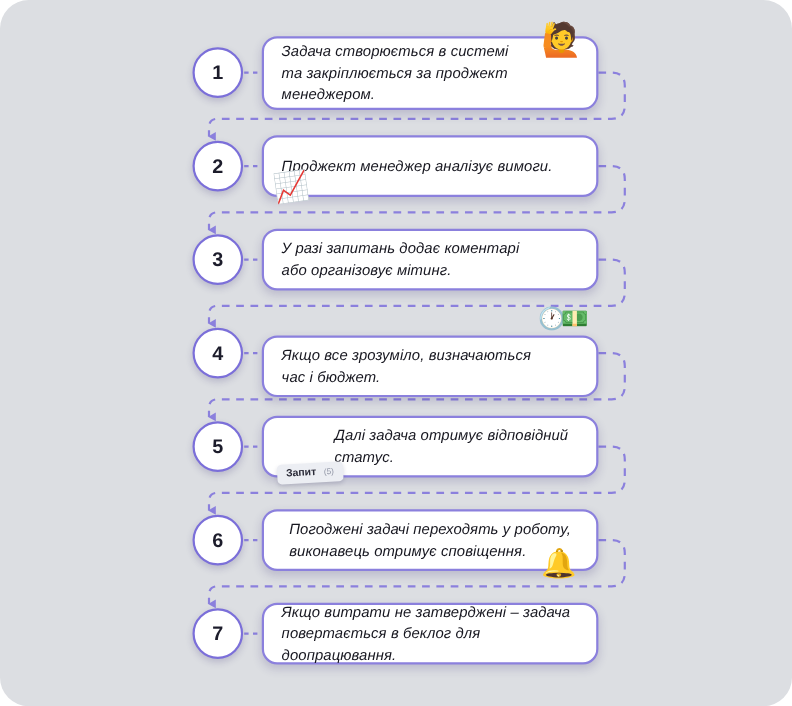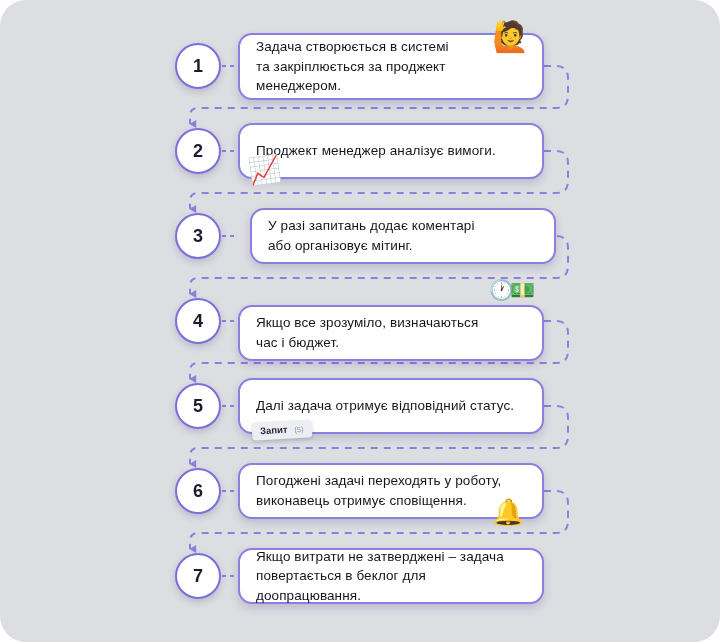--- a/index.html
+++ b/index.html
@@ -87,20 +87,21 @@
     left: 238px;
     width: 306px;
     background: #ffffff;
     border: 2px solid #8b80dd;
     border-radius: 14px;
     box-sizing: border-box;
     box-shadow: 0 4px 9px rgba(60, 50, 120, 0.20);
     display: flex;
     align-items: center;
     z-index: 3;
+    font-style: italic;
   }
   .step-text {
     padding: 0 16px;
     font-size: 13.5px;
     line-height: 1.45;
     color: #16161f;
     white-space: pre-line;
     letter-spacing: 0.1px;
   }
 
@@ -196,55 +197,55 @@
       <div class="step-card" style="top:123px; height:56px;">
         <div class="step-text">Проджект менеджер аналізує вимоги.</div>
       </div>
       <div class="sticker" style="left:249px; top:157px; font-size:26px; transform:rotate(-8deg);">📈</div>
     </div>
 
     <div class="step-row" style="top:0;">
       <div class="step-badge" style="top:213px;">
         <span class="step-badge-num">3</span>
       </div>
-      <div class="step-card" style="top:208px; height:56px;margin-left:12px;">
+      <div class="step-card" style="top:208px; height:56px;">
         <div class="step-text">У разі запитань додає коментарі
 або організовує мітинг.</div>
       </div>
     </div>
 
     <div class="step-row" style="top:0;">
       <div class="step-badge" style="top:298px;">
         <span class="step-badge-num">4</span>
       </div>
       <div class="step-card" style="top:305px; height:56px;">
         <div class="step-text">Якщо все зрозуміло, визначаються
 час і бюджет.</div>
       </div>
       <div class="sticker" style="left:489px; top:280px; font-size:20px; letter-spacing:-4px;">🕐💵</div>
     </div>
 
     <div class="step-row" style="top:0;">
       <div class="step-badge" style="top:383px;">
         <span class="step-badge-num">5</span>
       </div>
-      <div class="step-card" style="top:378px; height:56px;">
+      <div class="step-card" style="top:378px; height:56px;padding-left:48px;">
         <div class="step-text">Далі задача отримує відповідний статус.</div>
       </div>
       <div class="status-chip" style="left:252px; top:421px;">
         <span class="status-chip-label">Запит</span>
         <span class="status-chip-count">(5)</span>
       </div>
     </div>
 
     <div class="step-row" style="top:0;">
       <div class="step-badge" style="top:468px;">
         <span class="step-badge-num">6</span>
       </div>
-      <div class="step-card" style="top:463px; height:56px;">
+      <div class="step-card" style="top:463px; height:56px;justify-content:center;">
         <div class="step-text">Погоджені задачі переходять у роботу,
 виконавець отримує сповіщення.</div>
       </div>
       <div class="sticker" style="left:492px; top:499px; font-size:26px;">🔔</div>
     </div>
 
     <div class="step-row" style="top:0;">
       <div class="step-badge" style="top:553px;">
         <span class="step-badge-num">7</span>
       </div>

